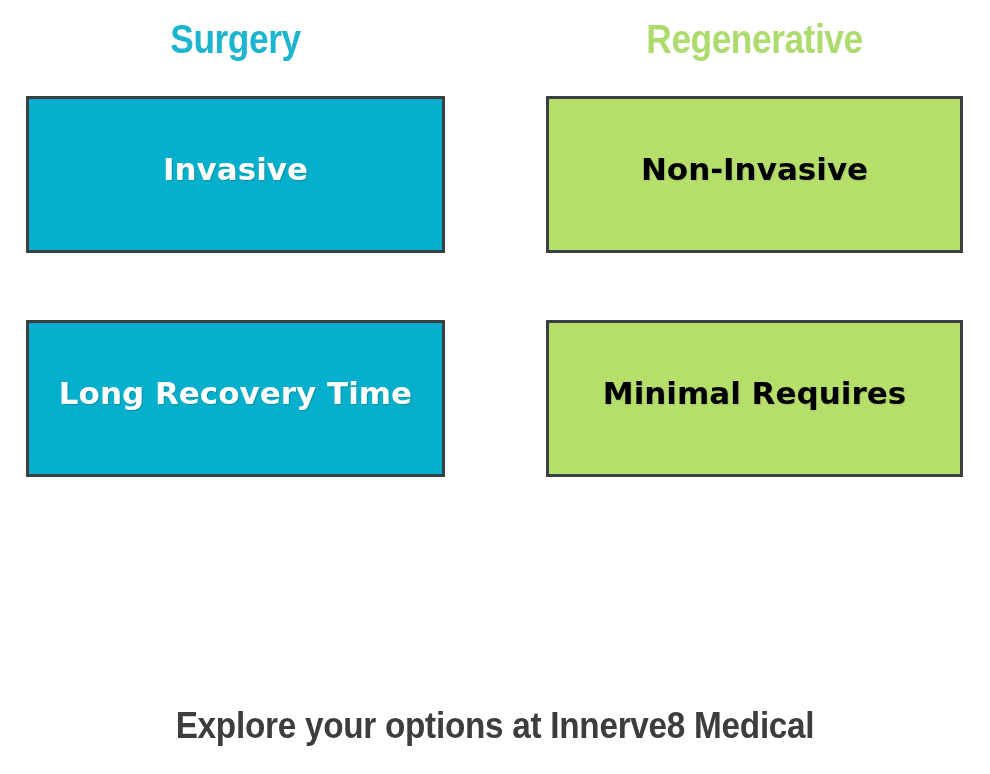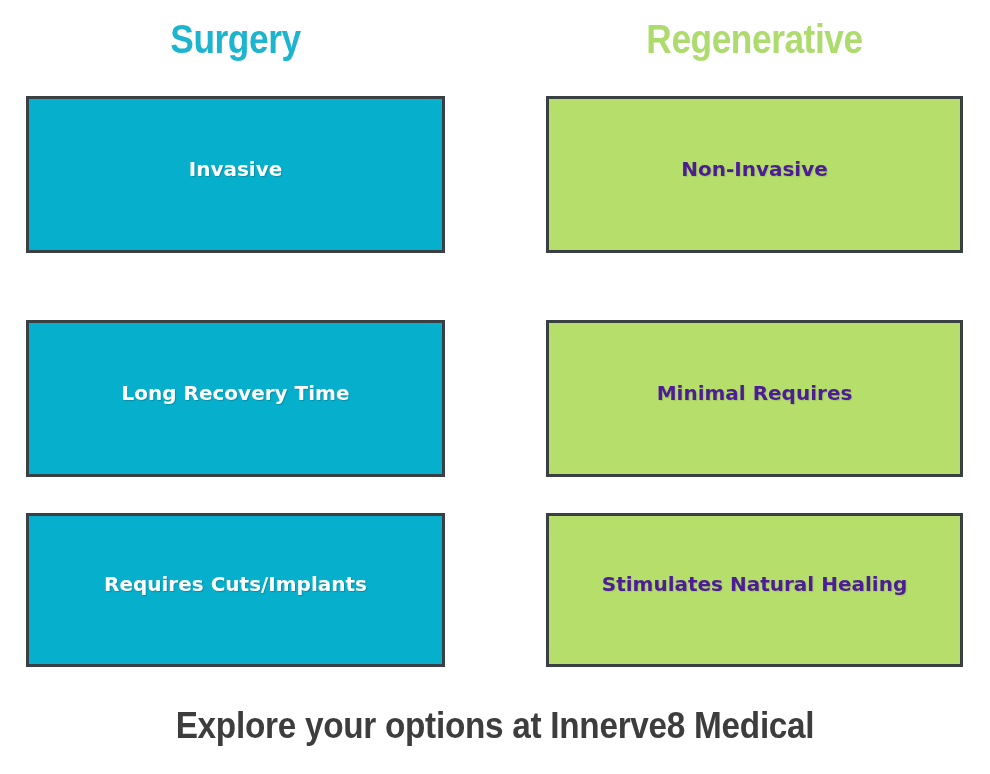--- a/index.html
+++ b/index.html
@@ -86,33 +86,33 @@
   }
   .cell.right {
     left: 546px;
     width: 417px;
     background: #B5DE6B;
   }
 
   .cell-label {
     font-family: "DejaVu Sans", sans-serif;
     font-weight: bold;
-    font-size: 20px;
+    font-size: 31px;
     line-height: 28px;
     text-align: center;
     white-space: nowrap;
     position: relative;
     top: -6px;
   }
   .cell.left .cell-label {
     color: #ffffff;
     text-shadow: 1px 1px 1px rgba(0,0,0,0.18);
   }
   .cell.right .cell-label {
-    color: #4c1d95;
+    color: #000000;
     text-shadow: 1px 1px 1px rgba(0,0,0,0.10);
     text-align: center;
   }
 
   
   .footer-cta {
     position: absolute;
     left: 0;
     top: 700px;
     width: 990px;
@@ -150,26 +150,18 @@
 
     <div class="row row-2">
       <div class="cell left">
         <span class="cell-label">Long Recovery Time</span>
       </div>
       <div class="cell right">
         <span class="cell-label">Minimal Requires</span>
       </div>
     </div>
 
-    <div class="row row-3">
-      <div class="cell left">
-        <span class="cell-label">Requires Cuts/Implants</span>
-      </div>
-      <div class="cell right">
-        <span class="cell-label">Stimulates Natural Healing</span>
-      </div>
-    </div>
 
   </div>
 
   <div class="footer-cta">Explore your options at Innerve8 Medical</div>
 
 </div>
 
 </body></html>

